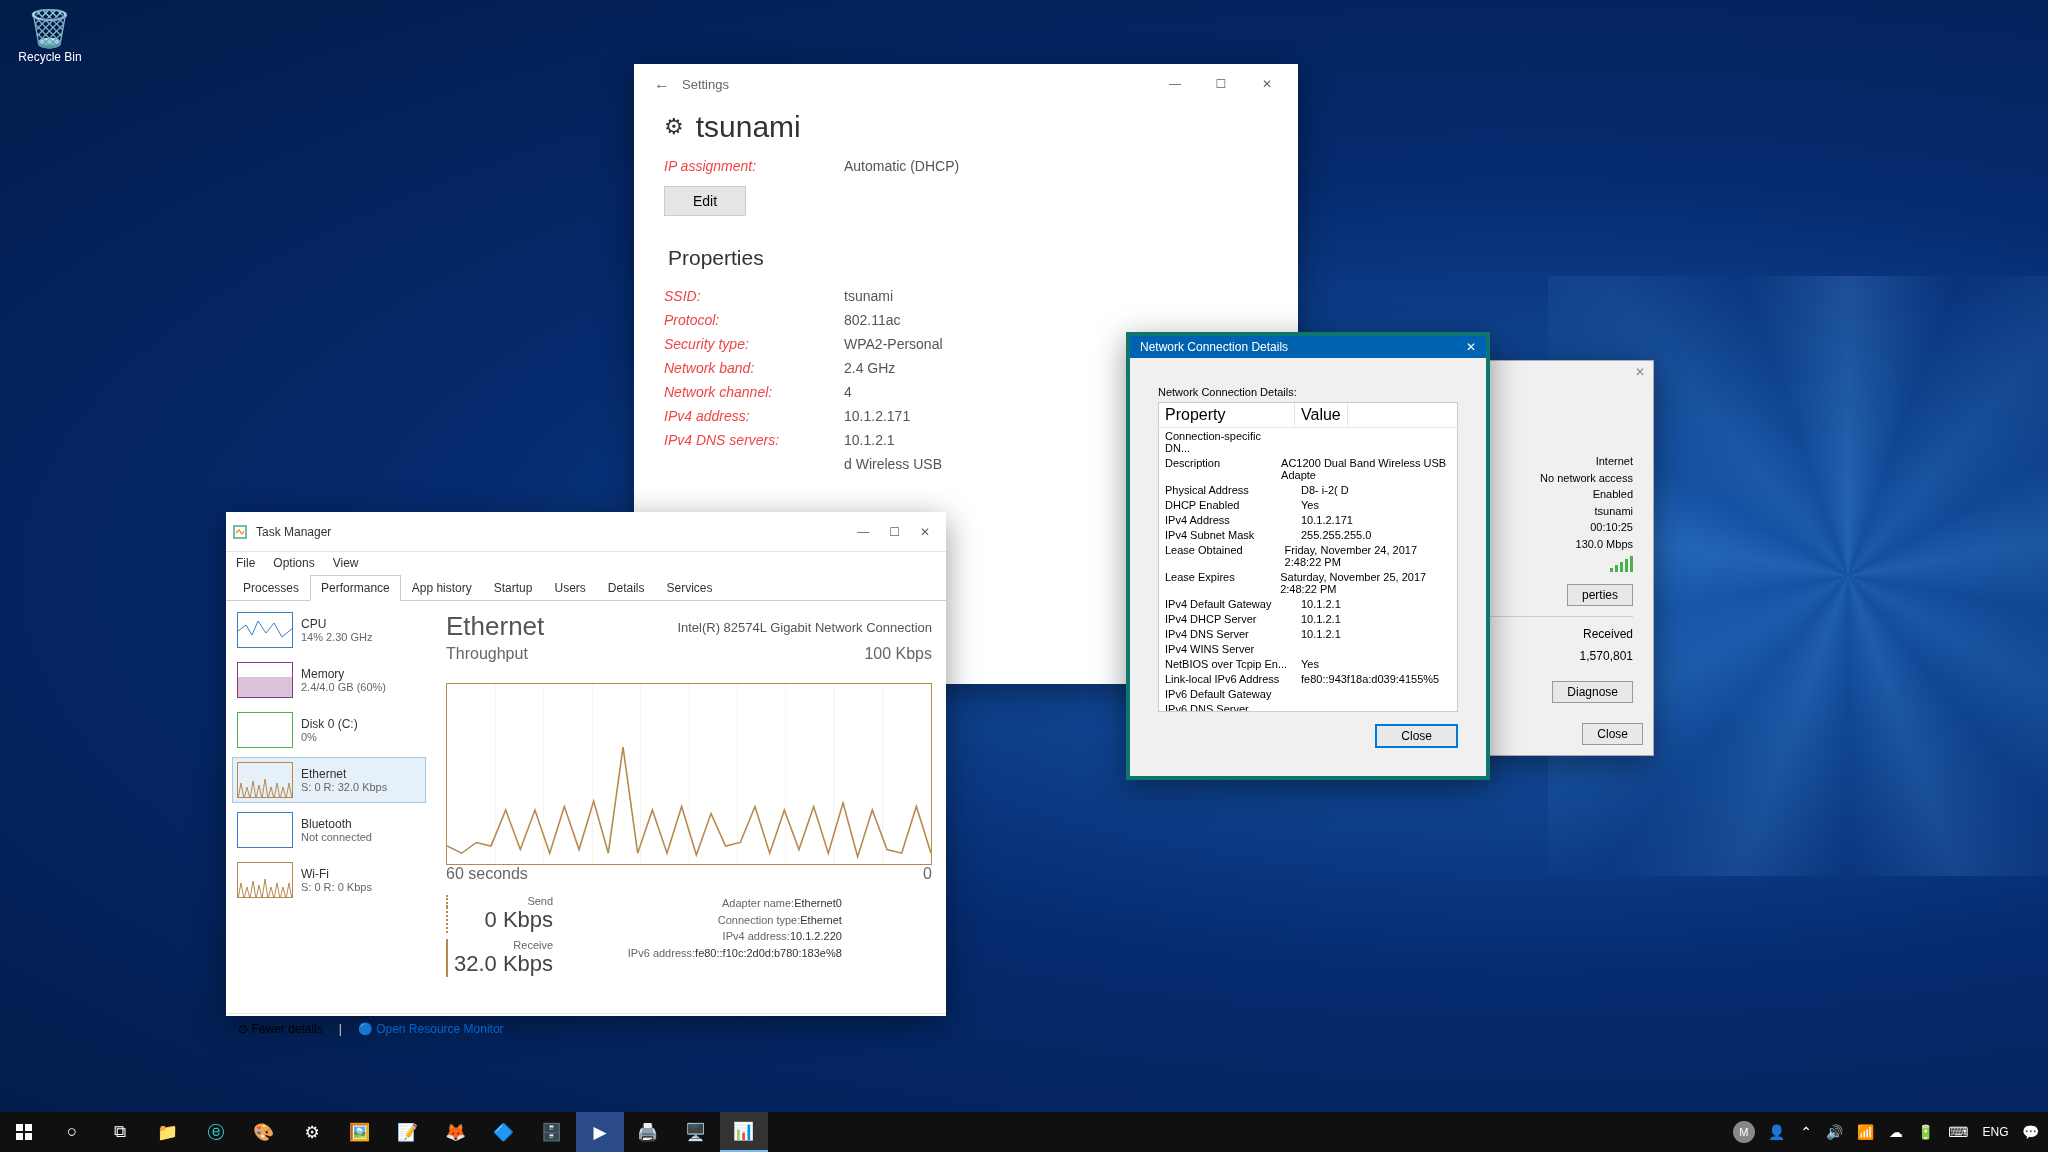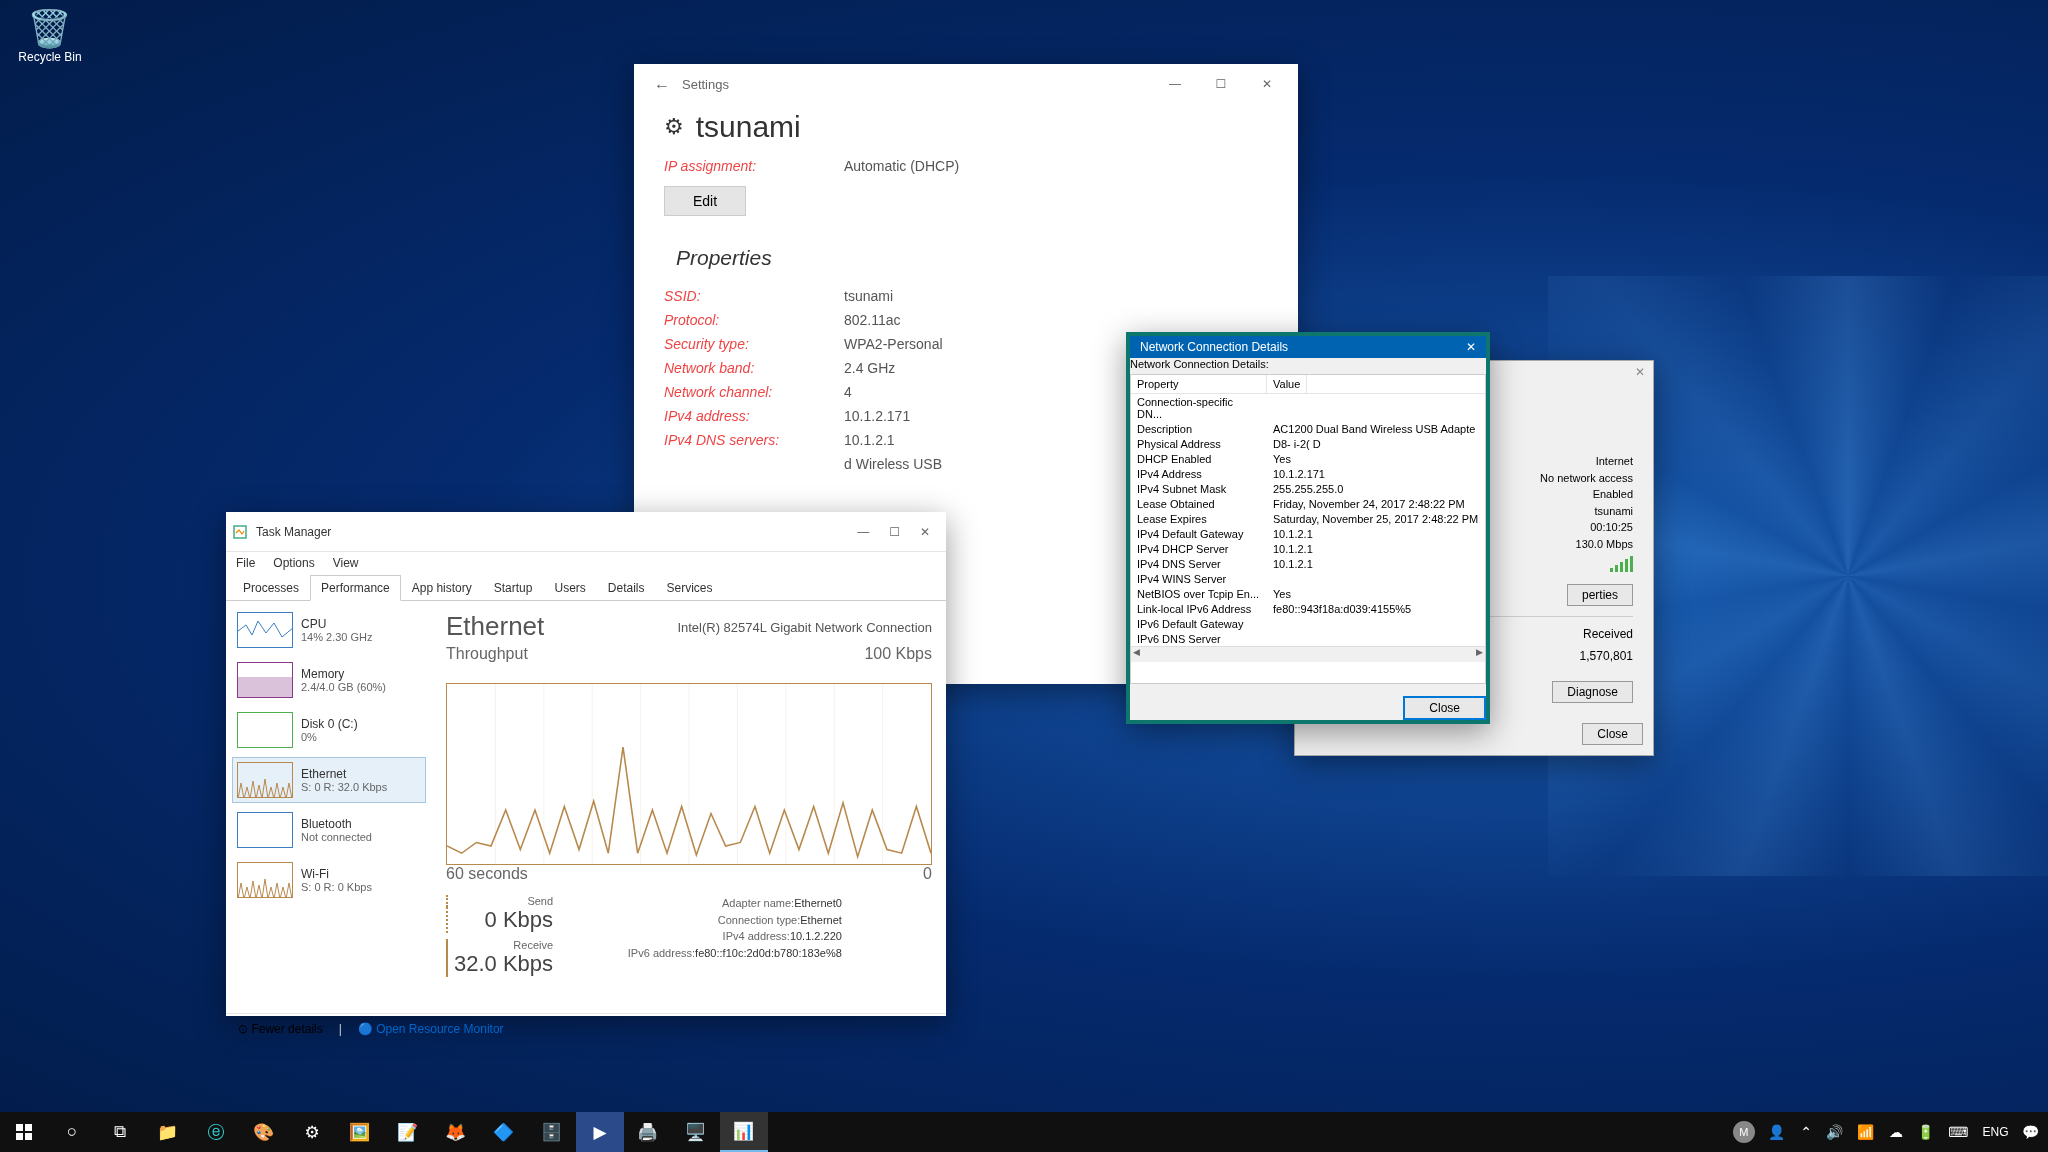--- a/index.html
+++ b/index.html
@@ -16,21 +16,21 @@
 .wincontrols span{width:46px;height:30px;display:flex;align-items:center;justify-content:center;color:#666;font-size:12px;}
 
 .settings{left:634px;top:64px;width:664px;height:620px;}
 .settings .body{padding:6px 30px;color:#333;}
 .settings h1{font-size:30px;font-weight:400;margin-bottom:14px;display:flex;align-items:center;gap:12px;}
 .settings .gear{font-size:22px;}
 .settings .row{display:flex;font-size:14px;margin-bottom:8px;}
 .settings .row .lbl{width:180px;color:#ef4444;font-style:italic;}
 .settings .row .val{color:#555;}
 .settings .editbtn{background:#e5e5e5;border:1px solid #ccc;padding:6px 28px;font-size:14px;margin-top:4px;}
-.settings h2{font-size:21px;font-weight:400;margin:30px 12px 18px;font-style:italic;}
+.settings h2{font-size:21px;font-weight:400;margin:30px 4px 18px;}
 
 .taskmgr{left:226px;top:512px;width:720px;height:504px;font-size:12px;}
 .taskmgr .tmtitle{height:40px;display:flex;align-items:center;padding:0 4px;border-bottom:1px solid #e5e5e5;}
 .taskmgr .tmtitle .icon{width:20px;height:20px;margin-right:6px;display:flex;align-items:center;justify-content:center;}
 .taskmgr .tmtitle .t{color:#333;font-size:12px;}
 .taskmgr .tmtitle .ctrls{margin-left:auto;display:flex;gap:20px;padding-right:12px;color:#666;}
 .taskmgr .menu{display:flex;gap:18px;padding:4px 10px;font-size:12px;color:#333;}
 .taskmgr .tabs{display:flex;border-bottom:1px solid #ccc;padding:0 6px;}
 .taskmgr .tabs .tab{padding:5px 10px;font-size:12px;color:#333;border:1px solid transparent;position:relative;top:1px;}
 .taskmgr .tabs .tab.active{background:#fff;border:1px solid #ccc;border-bottom:1px solid #fff;}
@@ -49,25 +49,25 @@
 .taskmgr .main .metrics{display:flex;gap:40px;margin-top:12px;text-align:right;}
 .taskmgr .main .metric .ml{font-size:11px;color:#666;}
 .taskmgr .main .metric .mv{font-size:22px;color:#444;}
 .taskmgr .main .details{font-size:11px;color:#666;line-height:1.5;}
 .taskmgr .main .details .dv{color:#333;}
 .taskmgr .footer{border-top:1px solid #e5e5e5;padding:8px 12px;display:flex;gap:16px;align-items:center;font-size:12px;}
 .taskmgr .footer a{color:#0066cc;text-decoration:none;}
 
 .ncd{left:1126px;top:332px;width:364px;background:#f0f0f0;border:4px solid #0f766e;font-size:11px;}
 .ncd .dlgtitle{background:#0063b1;color:#fff;padding:4px 10px;display:flex;justify-content:space-between;font-size:12px;}
-.ncd .body{padding:0;}
+.ncd .body{padding:28px;}
 .ncd .lbl{font-size:11px;margin-bottom:4px;}
 .ncd .grid{background:#fff;border:1px solid #ccc;height:310px;overflow:hidden;}
 .ncd .gridhead{display:flex;border-bottom:1px solid #e5e5e5;}
-.ncd .gridhead span{padding:3px 6px;font-size:11px;border-right:1px solid #e5e5e5;}
+.ncd .gridhead span{padding:3px 6px;font-size:16px;border-right:1px solid #e5e5e5;}
 .ncd .gridhead span:first-child{width:136px;}
 .ncd .gridrow{display:flex;font-size:11px;}
 .ncd .gridrow span{padding:1.5px 6px;}
 .ncd .gridrow span:first-child{width:136px;}
 .ncd .hscroll{height:16px;background:#f0f0f0;border-top:1px solid #ddd;display:flex;justify-content:space-between;padding:0 2px;font-size:9px;color:#666;}
 .ncd .btnrow{text-align:right;margin-top:12px;}
 .ncd button{padding:3px 24px;font-size:12px;border:1px solid #888;background:#e8e8e8;}
 .ncd button.def{border:2px solid #0078d7;}
 
 .status{left:1294px;top:360px;width:360px;background:#f0f0f0;border:1px solid #aaa;font-size:12px;}

